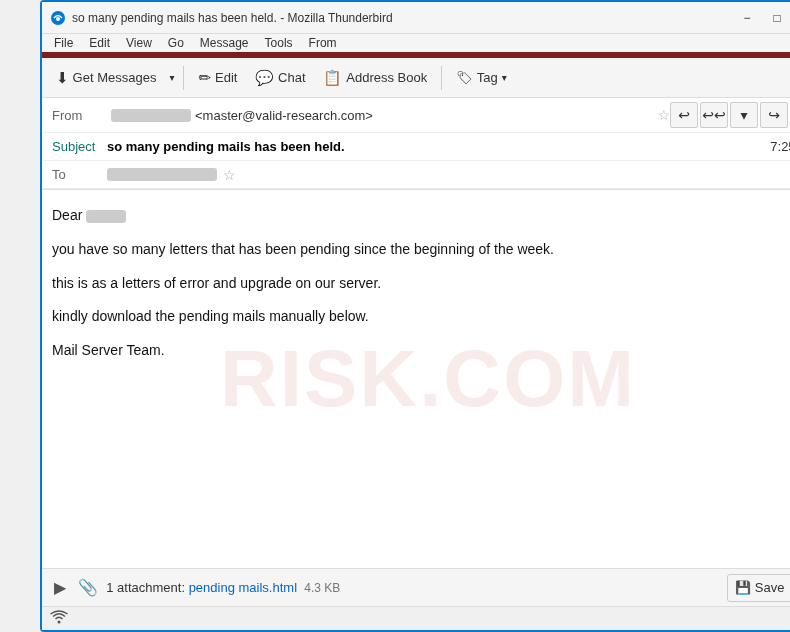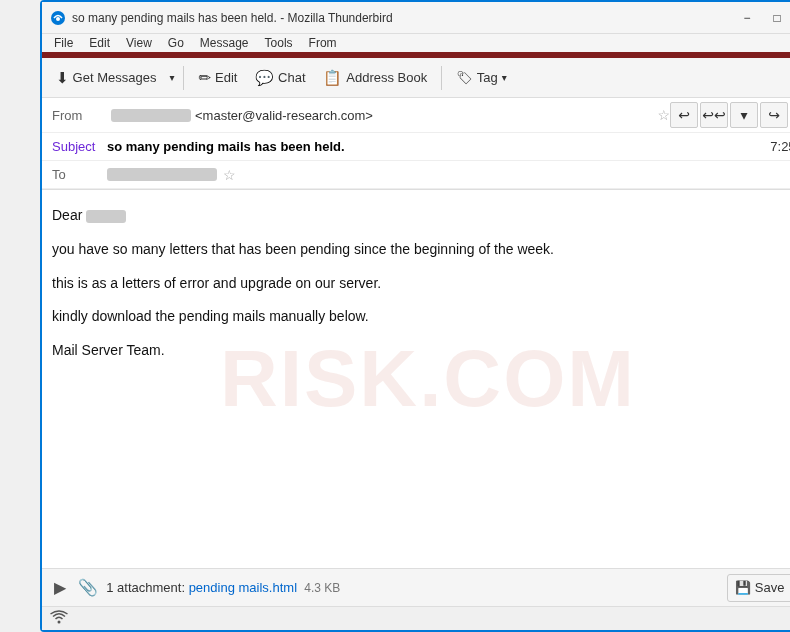--- a/index.html
+++ b/index.html
@@ -171,21 +171,21 @@
       cursor: pointer;
     }
     .subject-row {
       display: flex;
       align-items: center;
       padding: 4px 10px;
       border-bottom: 1px solid #eee;
       min-height: 28px;
     }
     .subject-label {
-      color: #6d28d9;
+      color: #0f766e;
       font-size: 13px;
       width: 55px;
       flex-shrink: 0;
     }
     .subject-text {
       font-size: 13px;
       font-weight: bold;
       color: #000;
       flex: 1;
     }

